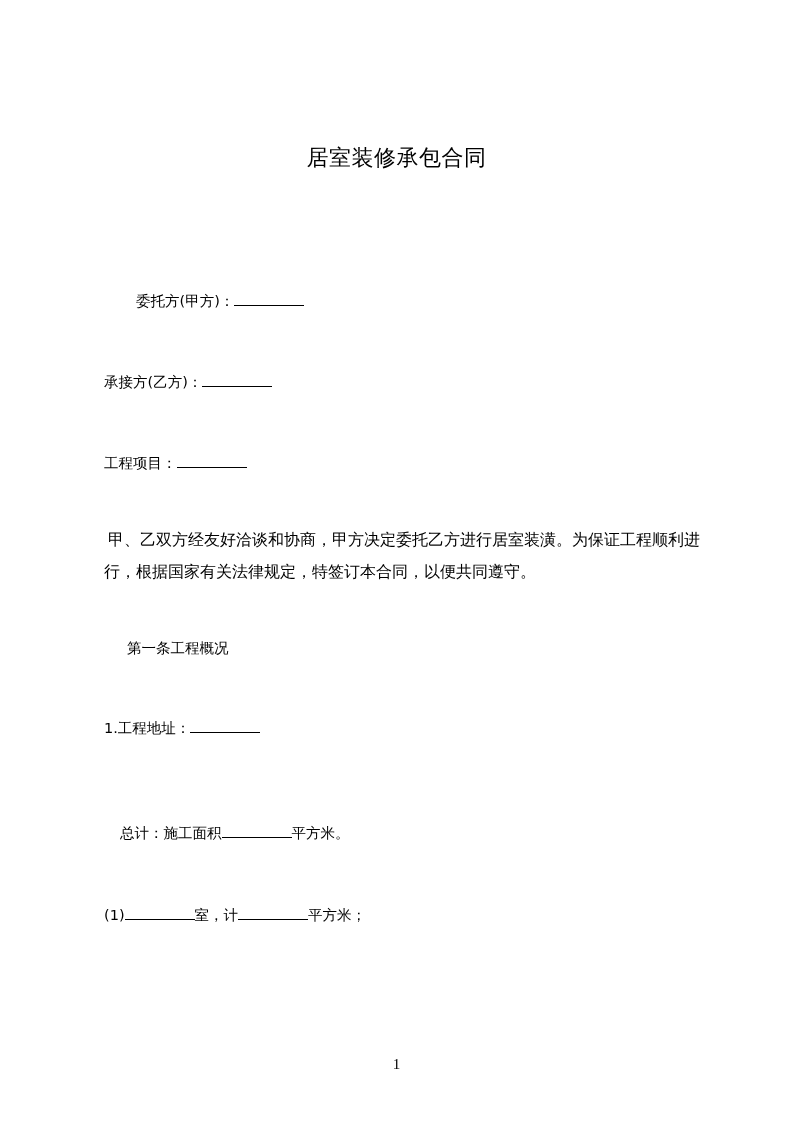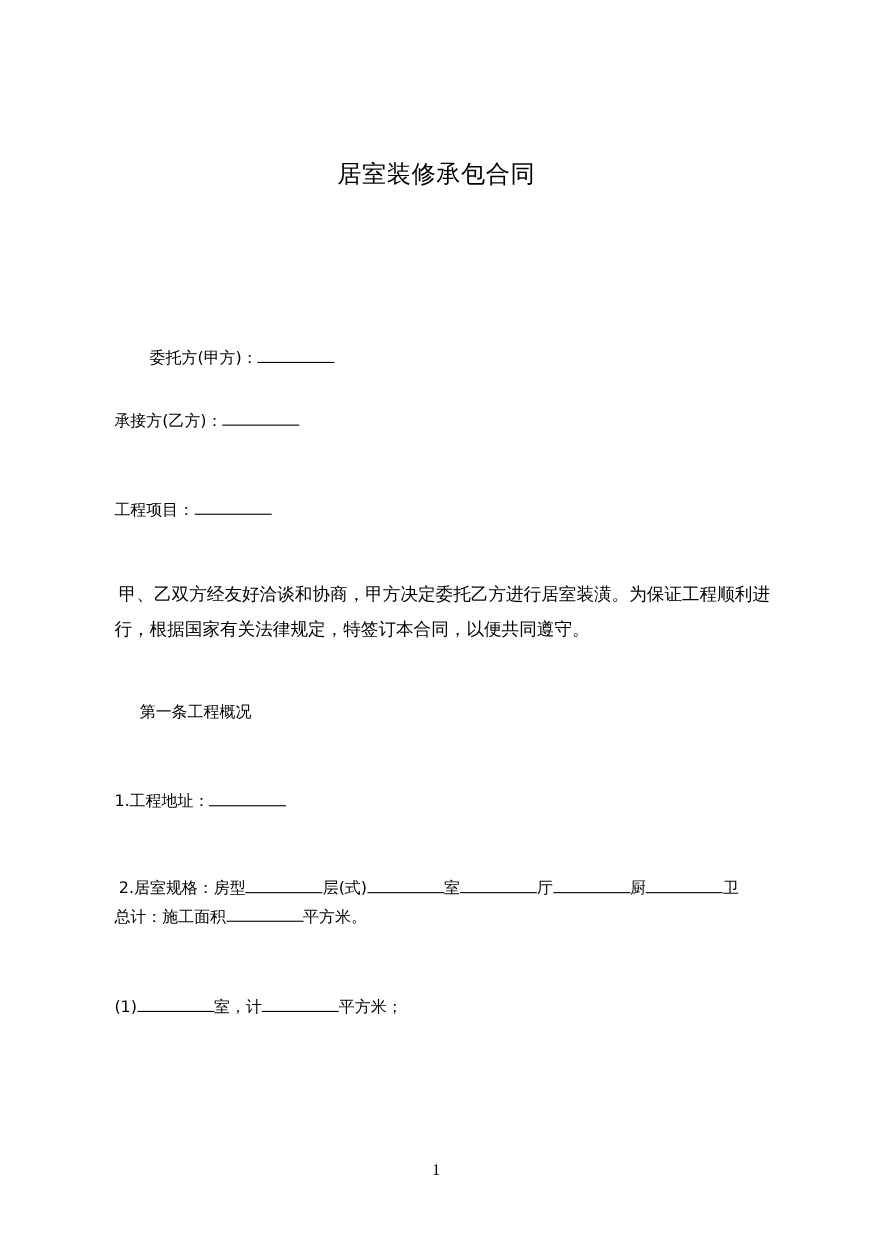--- a/index.html
+++ b/index.html
@@ -17,21 +17,21 @@
     .pagenum { position: absolute; top: 1056px; left: 0; width: 793px; text-align: center;
                font-family: "Liberation Serif", "DejaVu Serif", serif; font-size: 15px; }
   </style>
 </head>
 <body>
 
 <div class="page">
 
   <div class="title">居室装修承包合同</div>
 
-  <div class="line" style="top:291px; left:136px;margin-top:24px;">
+  <div class="line" style="top:291px; left:136px;">
     <span>委托方(甲方)：</span><span class="blank b70"></span>
   </div>
 
   <div class="line" style="top:372px;">
     <span>承接方(乙方)：</span><span class="blank b70"></span>
   </div>
 
   <div class="line" style="top:453px;font-family:Liberation Mono, monospace;">
     <span>工程项目：</span><span class="blank b70"></span>
   </div>
@@ -40,25 +40,22 @@
     <div style="padding-left:4px;">甲、乙双方经友好洽谈和协商，甲方决定委托乙方进行居室装潢。为保证工程顺利进</div>
     <div>行，根据国家有关法律规定，特签订本合同，以便共同遵守。</div>
   </div>
 
   <div class="line" style="top:638px;margin-left:23px;">第一条工程概况</div>
 
   <div class="line" style="top:718px;">
     <span>1.工程地址：</span><span class="blank b70"></span>
   </div>
 
-  <div class="clip" style="top:797px;">
-    <span style="padding-left:4px;">2.居室规格：房型</span><span class="blank b70"></span><span>层(式)</span><span class="blank b70"></span><span>室</span><span class="blank b70"></span><span>厅</span><span class="blank b70"></span><span>厨</span><span class="blank b70"></span><span>卫</span>
-  </div>
 
-  <div class="line" style="top:823px;">
+  <div class="line" style="top:823px;margin-left:16px;">
     <span>总计：施工面积</span><span class="blank b70"></span><span>平方米。</span>
   </div>
 
   <div class="line" style="top:905px;">
     <span>(1)</span><span class="blank b70"></span><span>室，计</span><span class="blank b70"></span><span>平方米；</span>
   </div>
 
 
   <div class="pagenum">1</div>
 </div>

